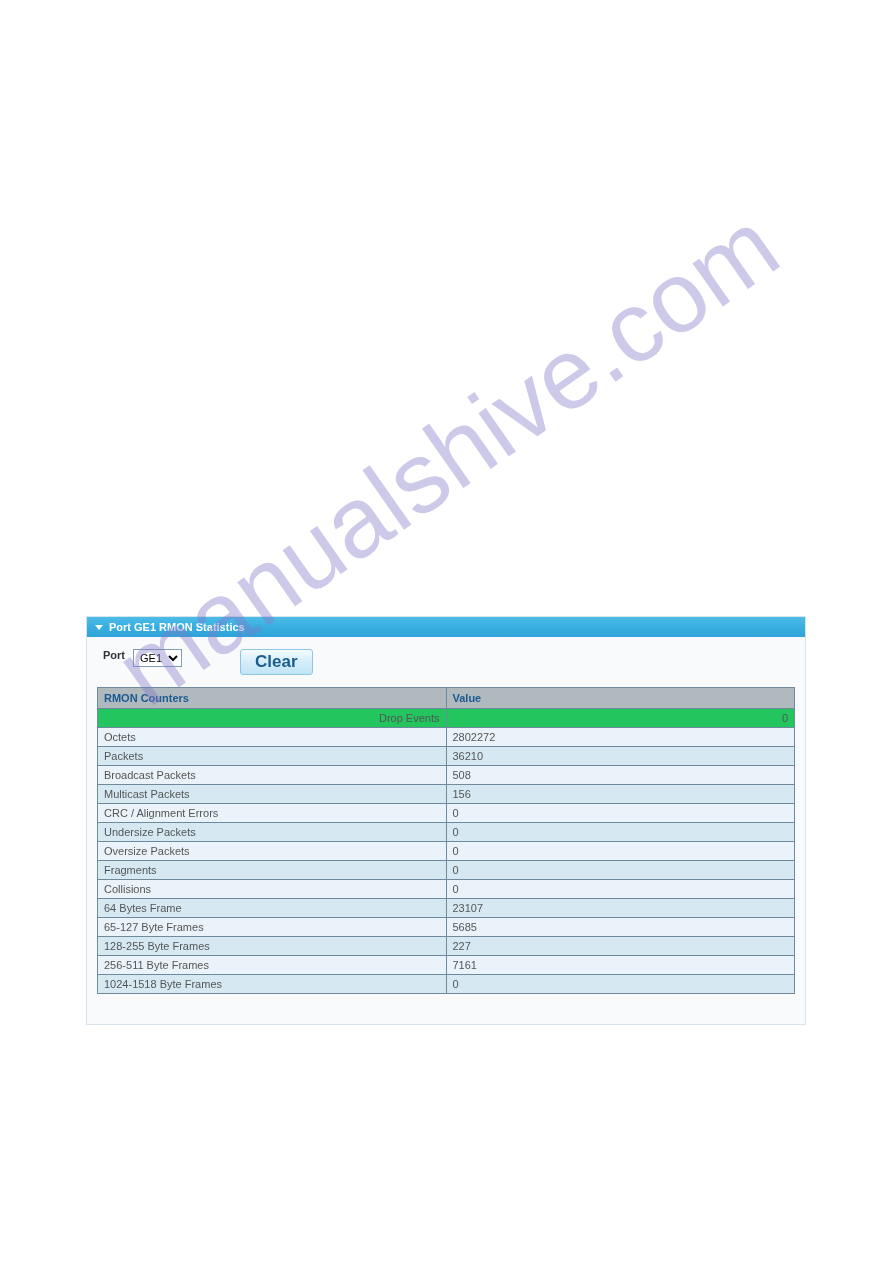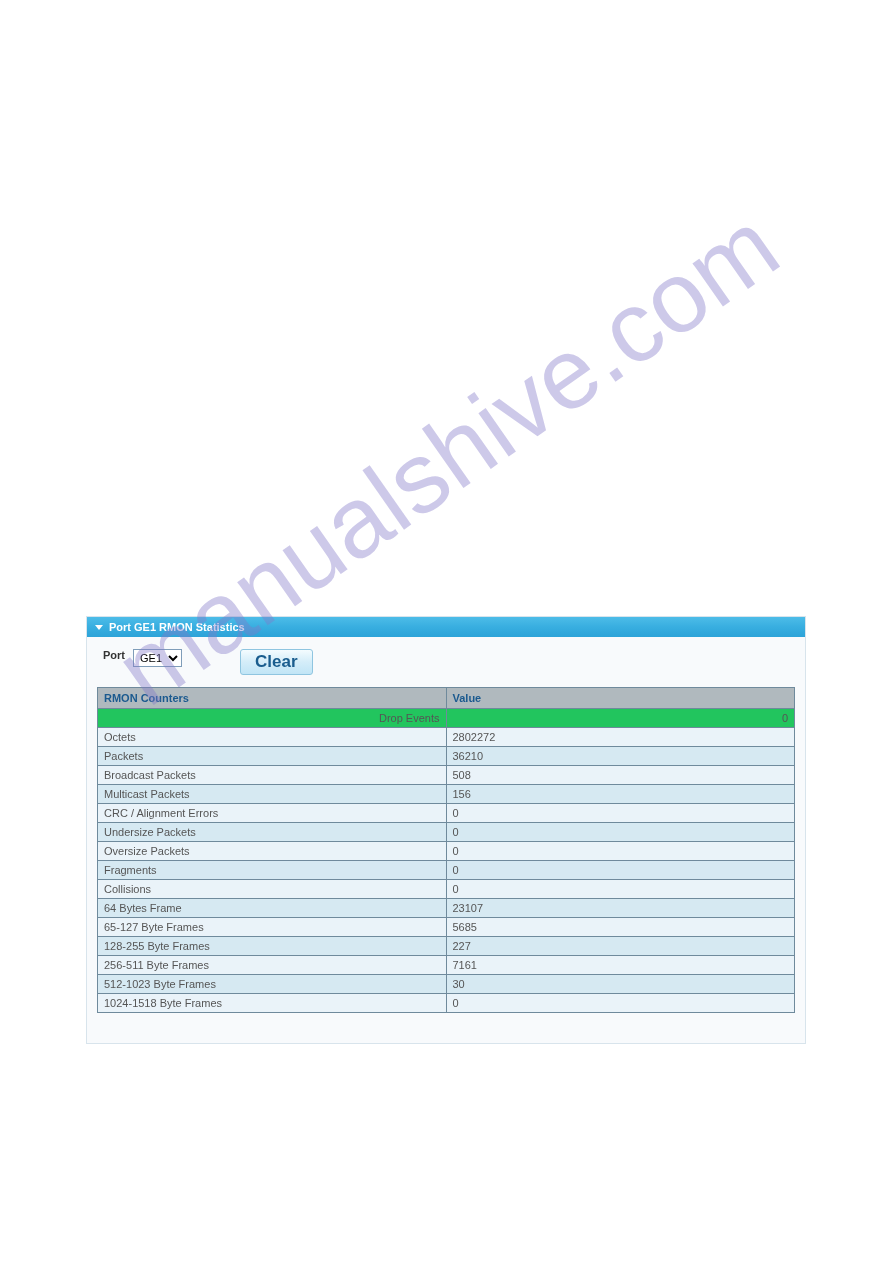--- a/index.html
+++ b/index.html
@@ -193,22 +193,18 @@
         </tr>
         <tr>
           <td>128-255 Byte Frames</td>
           <td>227</td>
         </tr>
         <tr>
           <td>256-511 Byte Frames</td>
           <td>7161</td>
         </tr>
         <tr>
-          <td>512-1023 Byte Frames</td>
-          <td>30</td>
-        </tr>
-        <tr>
           <td>1024-1518 Byte Frames</td>
           <td>0</td>
         </tr>
       </tbody>
   </table>
 </div>
 
 </body></html>

